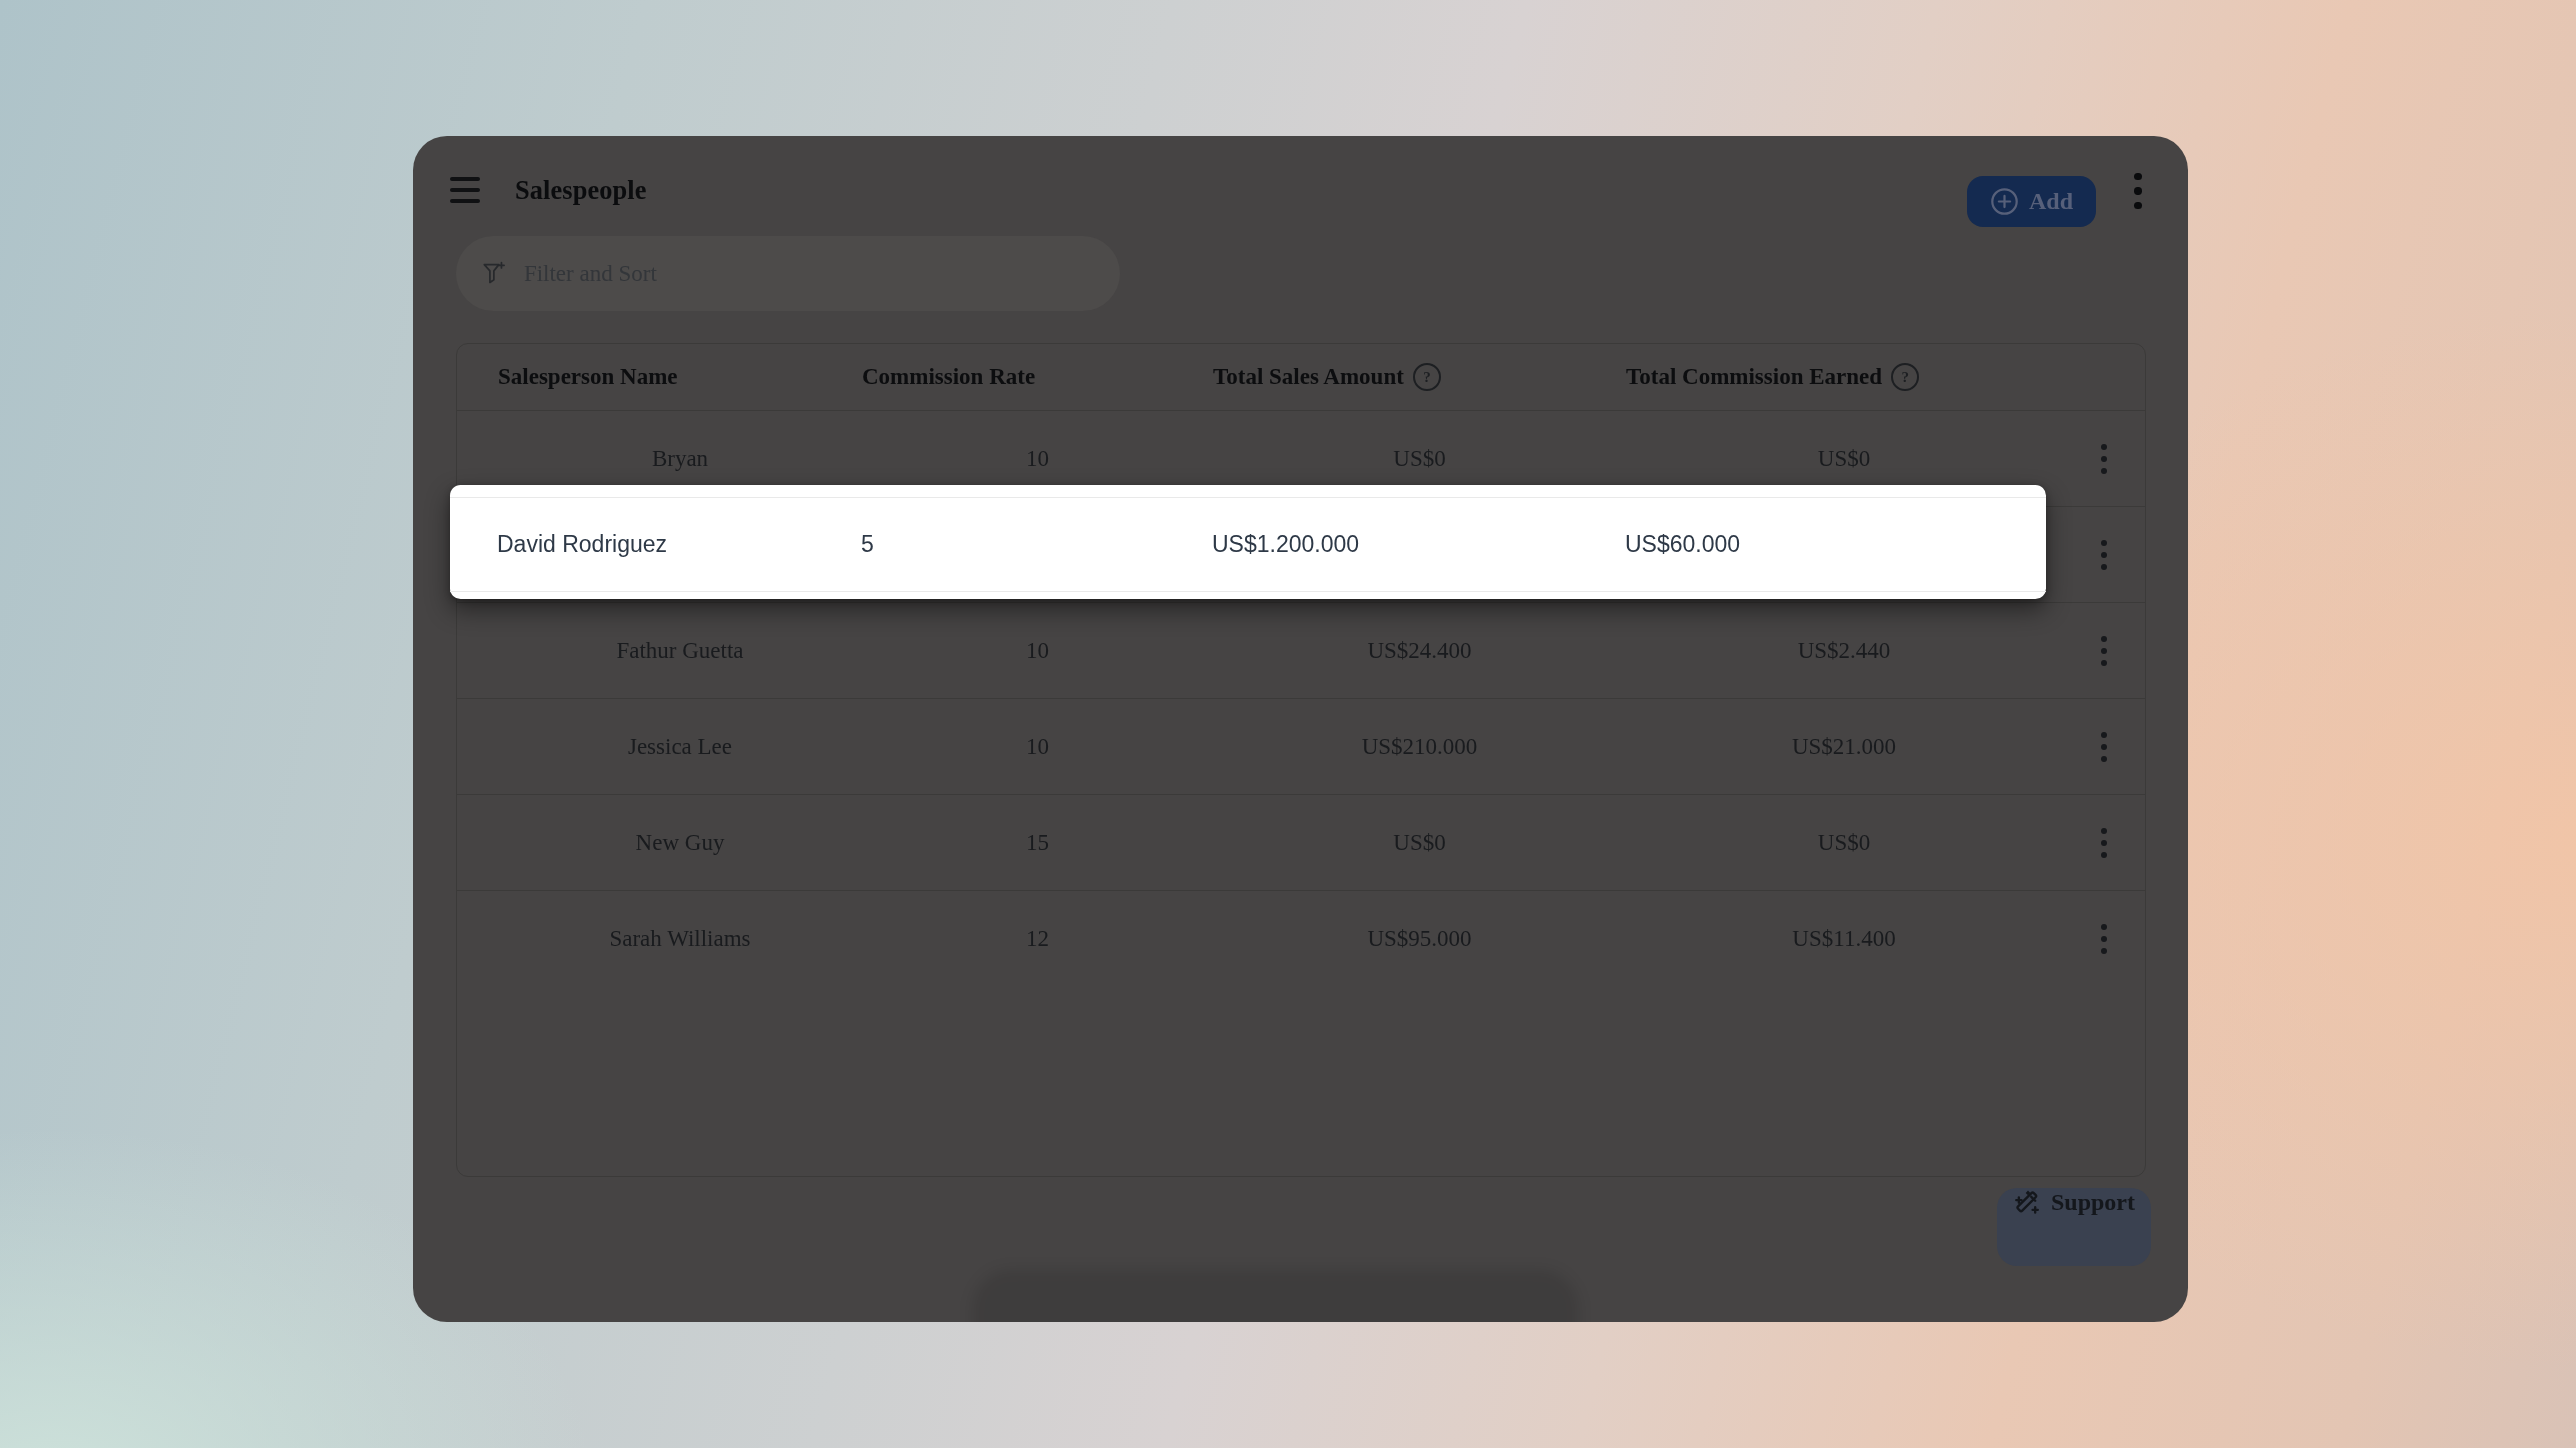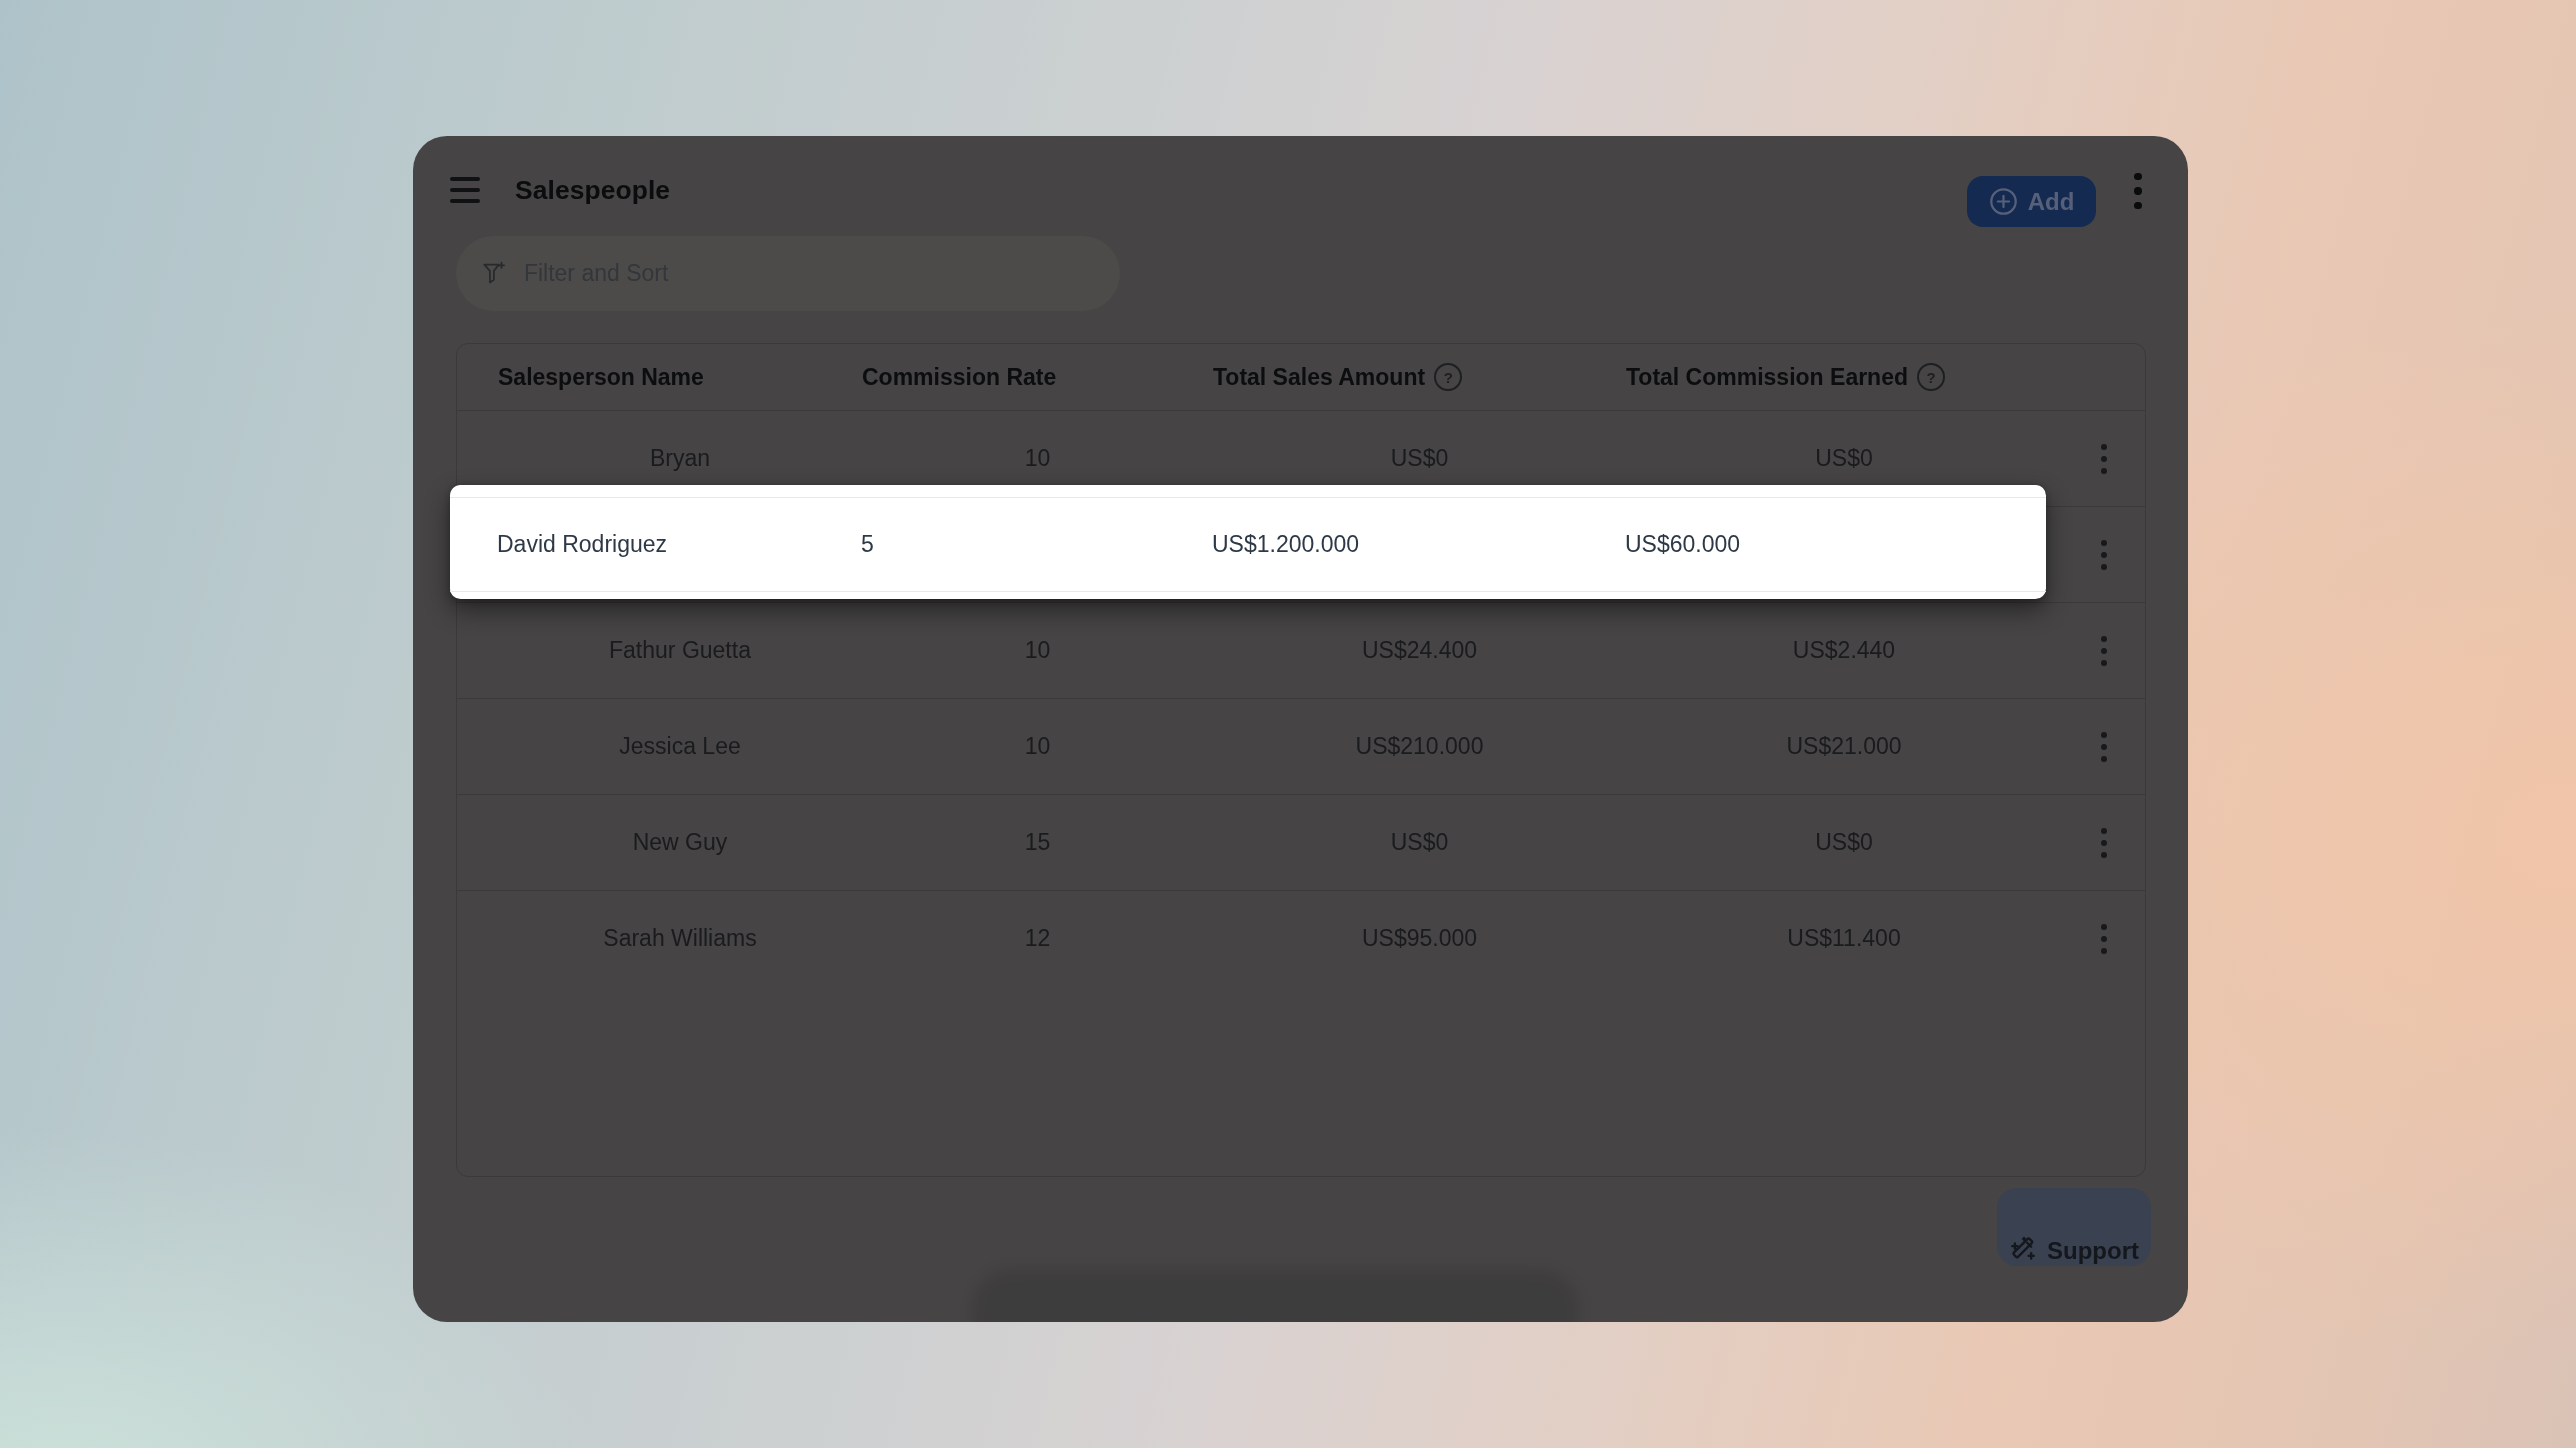--- a/index.html
+++ b/index.html
@@ -6,21 +6,21 @@
   body{
     width:2576px;height:1448px;overflow:hidden;position:relative;
     font-family:"Liberation Sans",sans-serif;
     background:
       radial-gradient(990px 660px at 2% 103%, rgba(206,227,219,0.95), rgba(206,227,219,0) 55%),
       radial-gradient(1122px 858px at 101% 58%, rgba(243,197,166,0.9), rgba(243,197,166,0) 62%),
       linear-gradient(104deg,#aec3c9 0%,#bfccce 22%,#cdd0d1 40%,#d8d2d2 52%,#e2cfc5 66%,#e9c8b4 80%,#e3c5b3 92%,#d9c2b6 100%);
   }
   .card{
     position:absolute;left:413px;top:136px;width:1775px;height:1186px;
-    background:#464444;border-radius:34px;overflow:hidden;
+    background:#464444;border-radius:34px;overflow:hidden;font-family:Liberation Serif, serif;
   }
   
   .hamburger{position:absolute;left:37px;top:41px;width:30px;height:28px;background:none;border:none;cursor:pointer;padding:0;}
   .hamburger i{display:block;position:absolute;left:0;width:30px;height:4px;border-radius:2px;background:#101113;}
   .hamburger i:nth-child(1){top:0;} .hamburger i:nth-child(2){top:11.2px;} .hamburger i:nth-child(3){top:22.4px;}
   .title{position:absolute;left:102px;top:40px;font-size:26.4px;font-weight:700;color:#0b0c0e;line-height:29px;letter-spacing:0.1px;}
   .add-btn{position:absolute;left:1554px;top:28px;width:129px;height:51px;border:none;border-radius:16px;
     background:#142a50;color:#57607a;display:flex;align-items:center;justify-content:center;gap:10px;
     font-family:inherit;font-size:24px;font-weight:600;cursor:pointer;margin-top:12px;}
   .top-kebab{position:absolute;left:1705px;top:32px;width:40px;height:46px;background:none;border:none;cursor:pointer;
@@ -37,21 +37,21 @@
   .thead{height:66px;font-size:23px;font-weight:700;color:#0c0d0f;}
   .trow{height:96px;border-top:1.3px solid #3b3a39;font-size:23px;color:#191b1e;}
   .th{display:flex;align-items:center;}
   .help{width:24px;height:24px;margin-left:9.2px;border:2px solid #1d1f22;border-radius:50%;color:#1d1f22;
     font-size:15px;font-weight:700;display:inline-flex;align-items:center;justify-content:center;flex:none;}
   .row-kebab{justify-self:center;display:flex;flex-direction:column;gap:6px;background:none;border:none;cursor:pointer;padding:5.3px;}
   .row-kebab i{width:6px;height:6px;border-radius:50%;background:#17191c;}
   
   .sheet-hint{position:absolute;left:559px;top:1133px;width:607px;height:92px;background:rgba(0,0,0,0.10);border-radius:40px;filter:blur(6.6px);}
   .support{position:absolute;left:1584px;top:1052px;width:154px;height:78px;border:none;border-radius:20px;background:#3a4150;
-    display:flex;align-items:flex-end;justify-content:center;gap:8px;color:#14171c;font-family:inherit;font-size:24px;font-weight:700;cursor:pointer;}
+    display:flex;align-items:flex-start;justify-content:center;gap:8px;color:#14171c;font-family:inherit;font-size:24px;font-weight:700;cursor:pointer;}
   
   .highlight{position:absolute;left:450px;top:485px;width:1596px;height:114px;background:#ffffff;border-radius:10.6px;
     box-shadow:0 10.6px 24px rgba(0,0,0,0.45),0 1.3px 6.6px rgba(0,0,0,0.25);z-index:5;cursor:pointer;}
   .hl-row{position:absolute;left:0;right:0;top:12px;bottom:7.3px;border-top:1.3px solid #e9e9e9;border-bottom:1.3px solid #e9e9e9;
     display:grid;grid-template-columns:364px 351px 413px 1fr;padding-left:47px;align-items:center;
     font-size:23px;color:#2e3947;box-sizing:border-box;}
   svg{flex:none;}
 </style>
 </head>
 <body>

